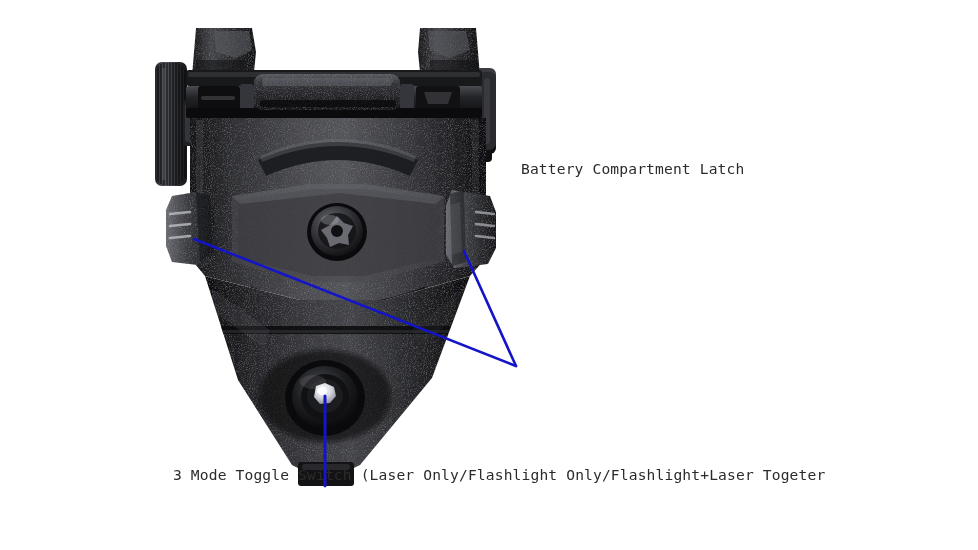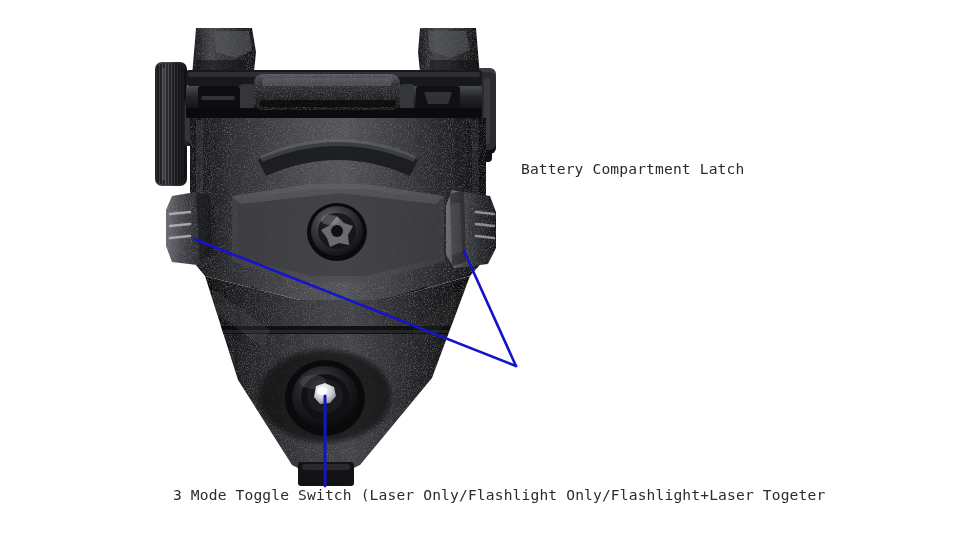--- a/index.html
+++ b/index.html
@@ -270,15 +270,15 @@
       <line x1="194" y1="239" x2="516" y2="366"></line>
       <line x1="464" y1="251" x2="516" y2="366"></line>
       <line x1="325" y1="396" x2="325" y2="486"></line>
       <line x1="325" y1="396" x2="325" y2="486"></line>
     </g>
   </svg>
 
   <div class="callout-label" id="label-battery" style="left: 521px; top: 162px; color: rgb(43, 43, 43);">Battery Compartment Latch</div>
 
 
-  <div class="callout-label" id="label-threemode" style="left: 173px; top: 488px; color: rgb(43, 43, 43);">3 Mode Toggle Switch (Laser Only/Flashlight Only/Flashlight+Laser Togeter</div>
+  <div class="callout-label" id="label-threemode" style="left: 173px; top: 468px; color: rgb(43, 43, 43);">3 Mode Toggle Switch (Laser Only/Flashlight Only/Flashlight+Laser Togeter</div>
 
 </div>
 
 </body></html>

